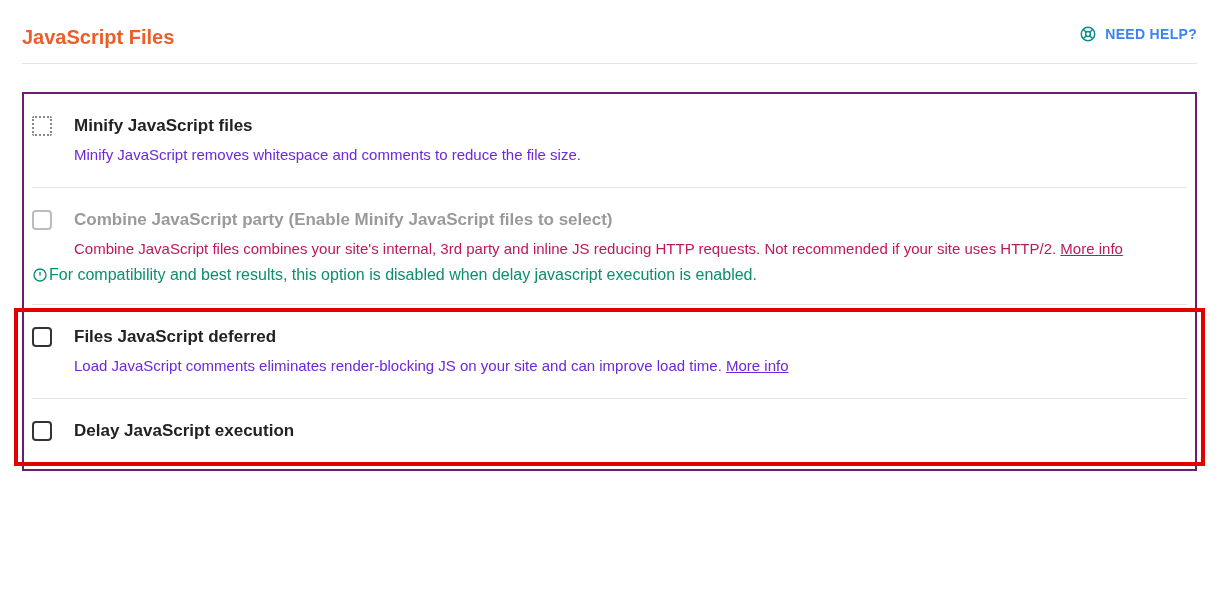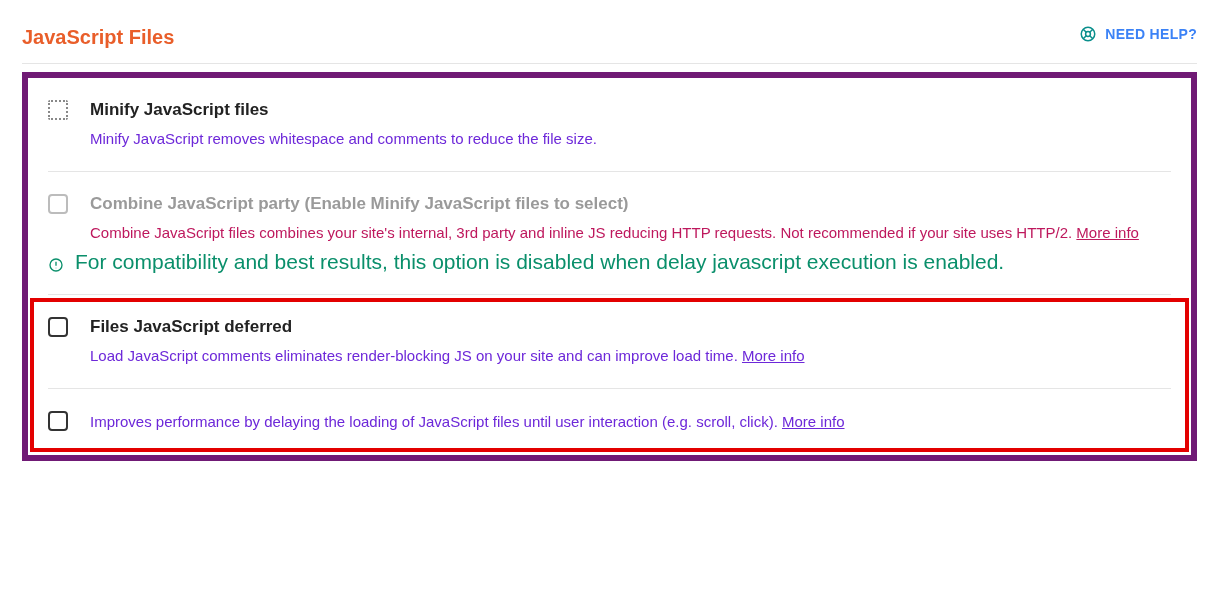--- a/index.html
+++ b/index.html
@@ -2,35 +2,35 @@
 <html><head>
   <meta charset="utf-8">
   <style>
     * { box-sizing: border-box; margin: 0; padding: 0; }
     html, body { width: 1219px; font-family: "Segoe UI", Tahoma, Geneva, sans-serif; background: #fff; color: #222; }
     .page { padding: 18px 22px 30px 22px; }
     .header-row { display: flex; justify-content: space-between; align-items: center; padding-bottom: 14px; border-bottom: 1px solid #e5e5e5; }
     .title { font-size: 20px; font-weight: 700; color: #e95e2a; margin-top: 8px; }
     .help { display: flex; align-items: center; gap: 8px; color: #3b82f6; font-weight: 700; font-size: 14px; letter-spacing: 0.3px; }
     .help-icon { width: 18px; height: 18px; display: inline-block; }
-    .panel { margin-top: 8px; border: 6px solid #701a75; padding: 0 20px; }
+    .panel { margin-top: 28px; border: 2px solid #701a75; padding: 0 8px; }
     .row { display: flex; align-items: flex-start; gap: 18px; padding: 22px 0 20px 0; border-bottom: 1px solid #e5e5e5; position: relative; }
     .row:last-child { border-bottom: none; }
     .check-wrap { flex: 0 0 24px; padding-top: 0; }
     .check { width: 20px; height: 20px; border: 2px solid #333; border-radius: 4px; background: #fff; display: inline-block; }
     .check.dashed { border: 2px dotted #888; border-radius: 2px; }
     .check.disabled { border-color: #bcbcbc; }
     .row-text { flex: 1; }
     .row-label { font-size: 17px; font-weight: 600; color: #222; margin-bottom: 8px; }
     .row-label.disabled { color: #9a9a9a; }
     .row-label .cond { font-weight: 600; }
     .row-desc { font-size: 15px; color: #6d28d9; line-height: 1.5; }
     .row-desc.disabled { color: #be185d; }
     .more-info { text-decoration: underline; color: inherit; cursor: pointer; }
-    .note-row { display: flex; align-items: center; gap: 11px; color: #0a8f6b; font-size: 21px; padding: 2px 0 20px 0; margin-top: -6px; border-bottom: 1px solid #e5e5e5; }
+    .note-row { display: flex; align-items: center; gap: 1px; color: #0a8f6b; font-size: 16px; padding: 2px 0 20px 0; margin-top: -6px; border-bottom: 1px solid #e5e5e5; }
     .note-icon { width: 16px; height: 16px; display: inline-block; flex-shrink: 0; }
     .hl-group { position: relative; }
     .hl-outline { position: absolute; top: 3px; left: -18px; right: -18px; bottom: 3px; border: 4px solid #e30000; pointer-events: none; }
   </style>
 </head>
 <body>
 
 <div class="page">
 
   <div class="header-row">
@@ -101,23 +101,21 @@
             <span>Load JavaScript comments eliminates render-blocking JS on your site and can improve load time. </span><span class="more-info">More info</span>
           </div>
         </div>
       </div>
 
       <div class="row">
         <div class="check-wrap">
           <span class="check"></span>
         </div>
         <div class="row-text">
-          <div class="row-desc">
-            <span>Improves performance by delaying the loading of JavaScript files until user interaction (e.g. scroll, click). </span><span class="more-info">More info</span>
-          </div>
+          <div class="row-label">Delay JavaScript execution</div>
         </div>
       </div>
 
     </div>
 
   </div>
 
 </div>
 
 </body></html>

